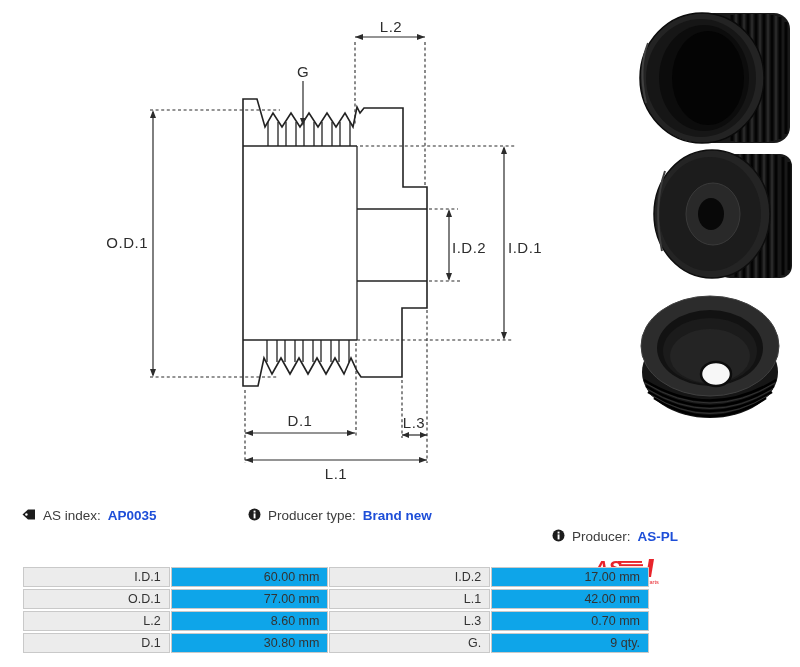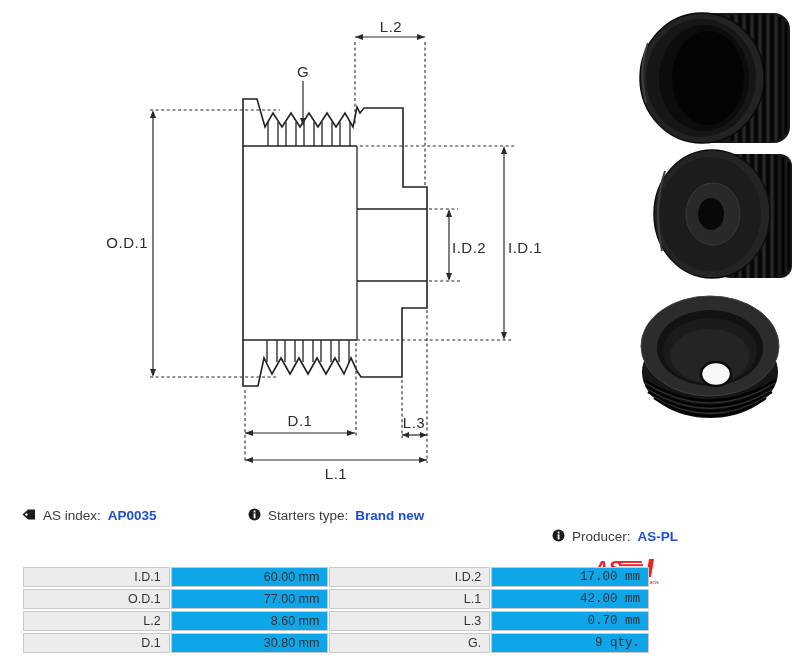--- a/index.html
+++ b/index.html
@@ -23,21 +23,21 @@
   .red{color:#e8242b;font-weight:bold;letter-spacing:.2px;}
   .iicon{flex:0 0 auto;display:inline-flex;}
   .logo-wrap{margin-left:34px;margin-top:4px;}
   
   #spec-table{left:22px;top:565px;width:628px;border-collapse:separate;border-spacing:1px 2px;
               font-size:12.5px;color:#333;}
   #spec-table td{border:1px solid #c9c9c9;height:18px;text-align:right;padding:0 8px 0 4px;
                  background:#0ea5e9;}
   #spec-table td.lbl{background:#ececec;}
   #spec-table td.c0{width:132px;} #spec-table td.c1{width:143px;}
-  #spec-table td.c2{width:146px;} #spec-table td.c3{width:143px;font-family:Liberation Mono, monospace;}
+  #spec-table td.c2{width:146px;} #spec-table td.c3{width:143px;}
 </style>
 </head>
 <body>
 
 <div id="screen">
 
   <svg id="drawing-svg" class="abs" width="560" height="490" viewBox="0 0 560 490">
 
     <path class="dline" d="
       M243,99 L257,99 L265,127 L273,113 L282,127 L291,113 L300,127 L309,113 L318,127
@@ -206,21 +206,21 @@
 
   <div class="info-col" style="left:248px;top:508px;">
     <div class="info-row">
       <span class="iicon">
         <svg width="13" height="13" viewBox="0 0 13 13">
           <circle cx="6.5" cy="6.5" r="6" fill="#1c1c1c"></circle>
           <rect x="5.6" y="2.6" width="1.9" height="1.9" fill="#fff"></rect>
           <rect x="5.6" y="5.4" width="1.9" height="5" fill="#fff"></rect>
         </svg>
       </span>
-      <span>Starters type:</span>
+      <span>Producer type:</span>
       <b>Brand new</b>
     </div>
   </div>
 
   <div class="info-col" style="left:552px;top:529px;">
     <div class="info-row">
       <span class="iicon">
         <svg width="13" height="13" viewBox="0 0 13 13">
           <circle cx="6.5" cy="6.5" r="6" fill="#1c1c1c"></circle>
           <rect x="5.6" y="2.6" width="1.9" height="1.9" fill="#fff"></rect>

